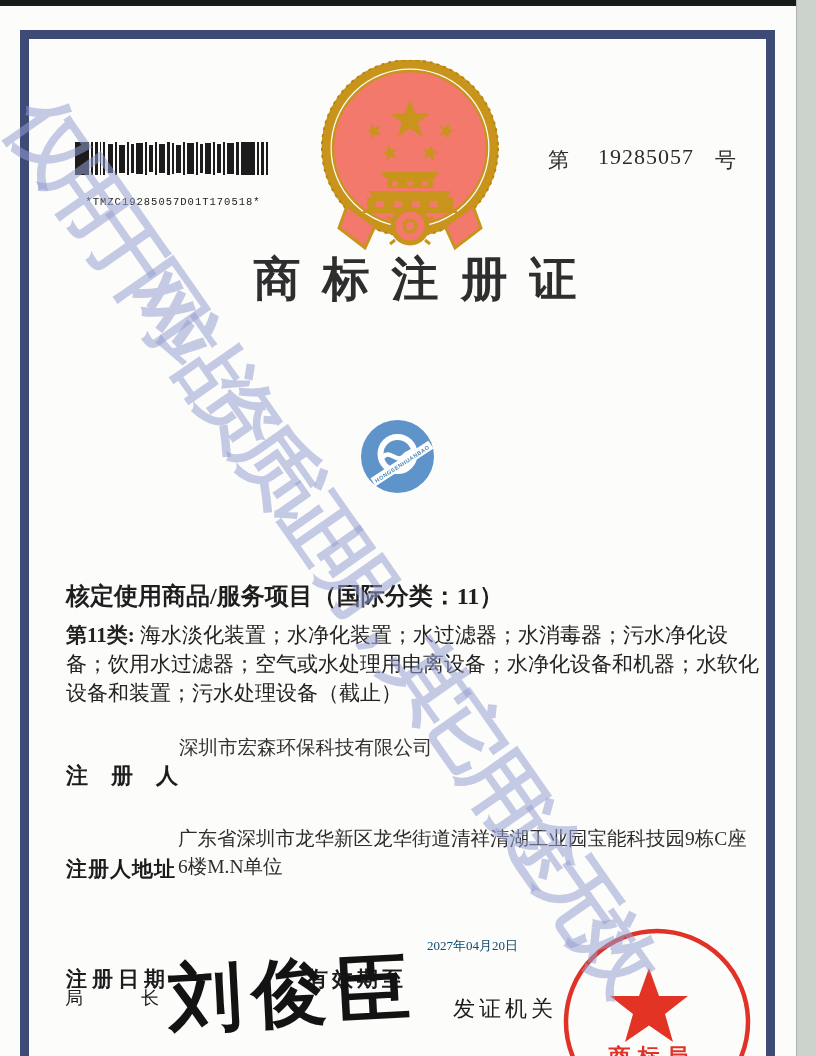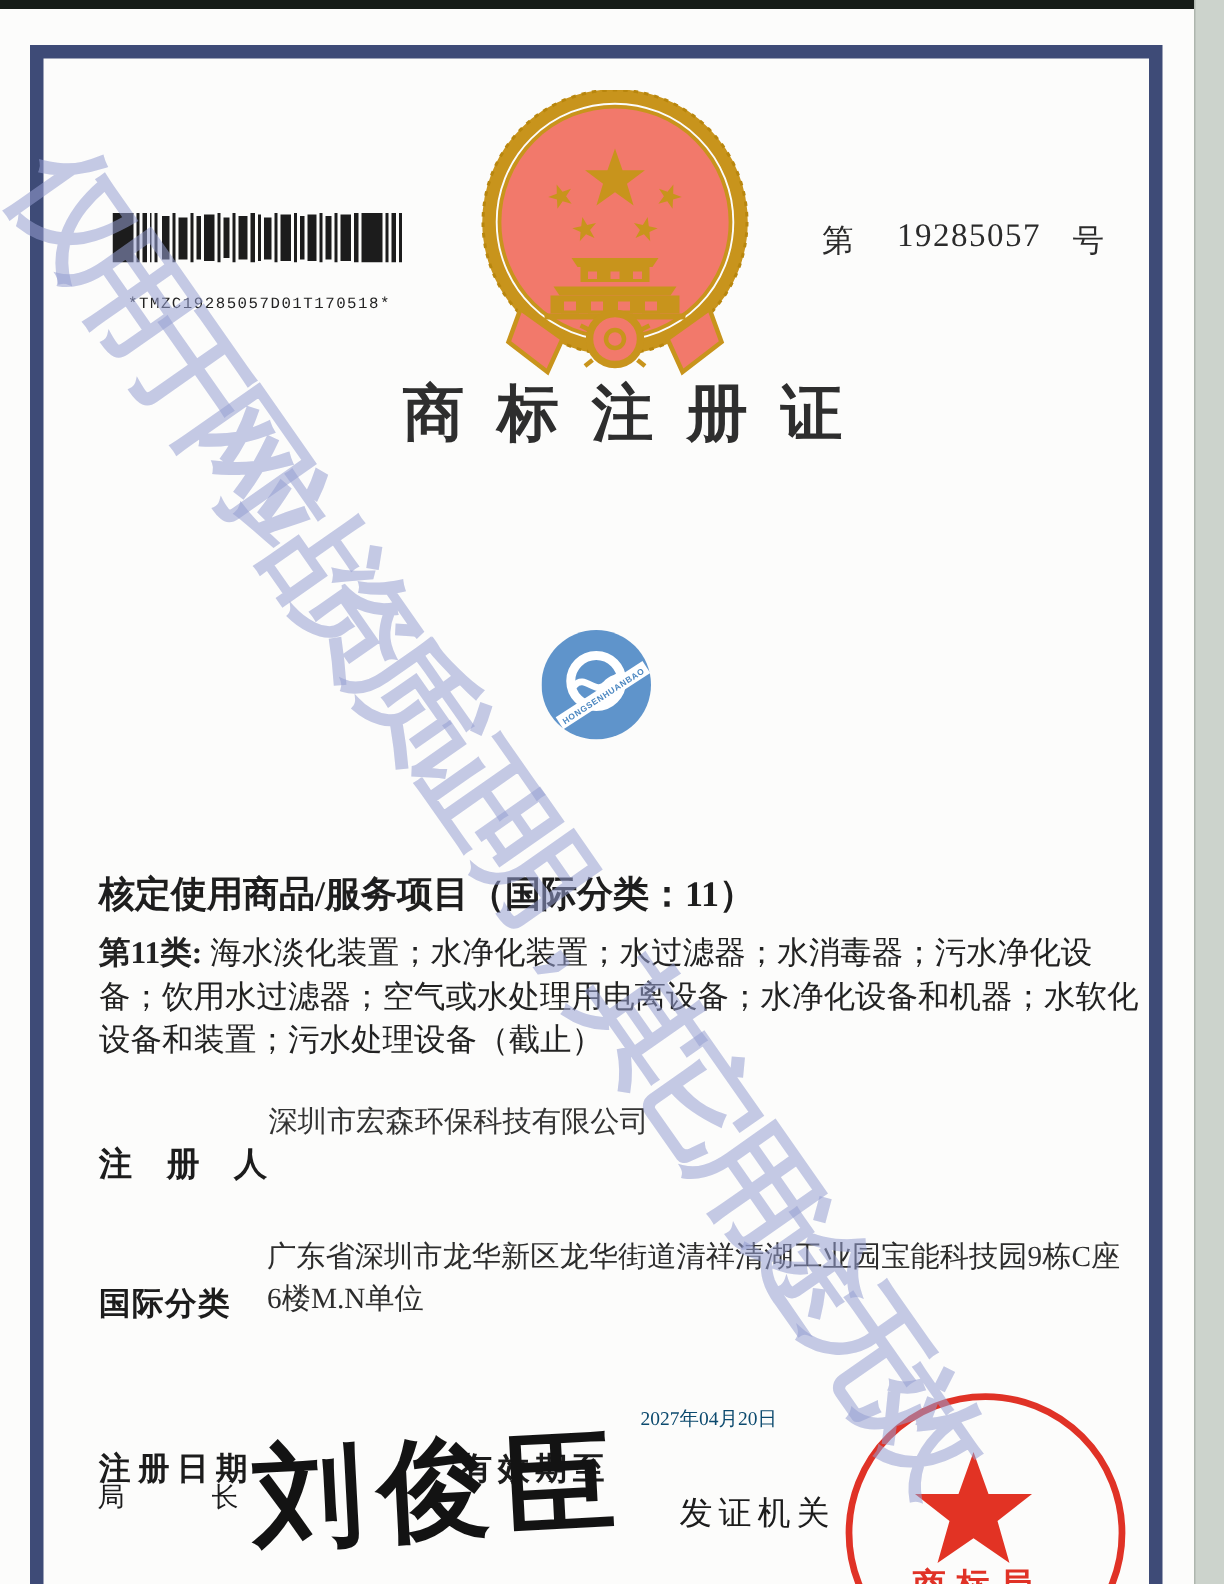--- a/index.html
+++ b/index.html
@@ -22,21 +22,21 @@
                 font-size:10.5px;letter-spacing:1px;color:#222;}
   .cert-no{position:absolute;left:548px;top:144px;width:210px;height:30px;z-index:10;
            font-size:21px;color:#2b2b2b;}
   .cert-no .p1{position:absolute;left:0;top:2px;}
   .cert-no .num{position:absolute;left:50px;top:0;font-size:22px;letter-spacing:1px;}
   .cert-no .p2{position:absolute;left:167px;top:2px;}
 
   .emblem{position:absolute;left:317px;top:60px;z-index:10;}
 
   .title{position:absolute;left:215px;top:248px;width:400px;text-align:center;z-index:10;
-         font-size:41px;font-weight:600;color:#2e2e2e;letter-spacing:22px;text-indent:22px;}
+         font-size:47px;font-weight:600;color:#2e2e2e;letter-spacing:22px;text-indent:22px;}
 
   .tm-logo{position:absolute;left:361px;top:420px;z-index:10;}
 
   
   .goods-heading{position:absolute;left:66px;top:580px;z-index:10;
                  font-size:24px;font-weight:bold;color:#1e1e1e;}
   .goods-body{position:absolute;left:66px;top:621px;width:702px;z-index:10;
               font-size:21px;line-height:29px;color:#222;}
   .goods-body .cls{font-weight:bold;}
 
@@ -176,21 +176,21 @@
       </g>
     </svg>
   </div>
 
   <div class="goods-heading">核定使用商品/服务项目（国际分类：11）</div>
   <div class="goods-body"><span class="cls">第11类:</span> <span>海水淡化装置；水净化装置；水过滤器；水消毒器；污水净化设备；饮用水过滤器；空气或水处理用电离设备；水净化设备和机器；水软化设备和装置；污水处理设备（截止）</span></div>
 
   <div class="registrant-label lbl">注册人</div>
   <div class="registrant-value">深圳市宏森环保科技有限公司</div>
 
-  <div class="address-label lbl">国际分类</div>
+  <div class="address-label lbl">注册人地址</div>
   <div class="address-value">广东省深圳市龙华新区龙华街道清祥清湖工业园宝能科技园9栋C座6楼M.N单位</div>
 
   <div class="regdate-label lbl">注册日期</div>
   <div class="valid-label lbl">有效期至</div>
   <div class="valid-value">2027年04月20日</div>
 
   <div class="director-label">局长</div>
   <div class="signature">刘俊臣</div>
   <div class="issuer-label">发证机关</div>
 

